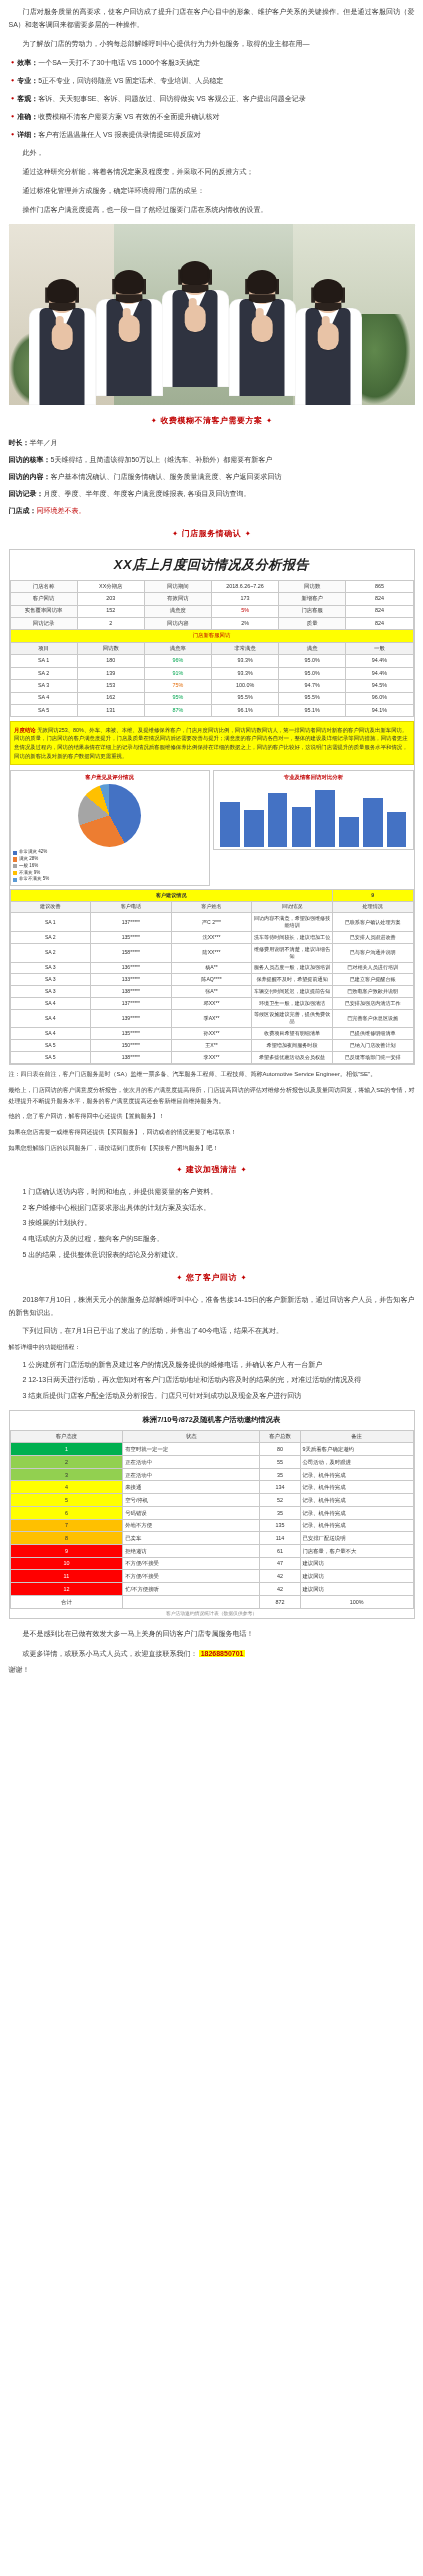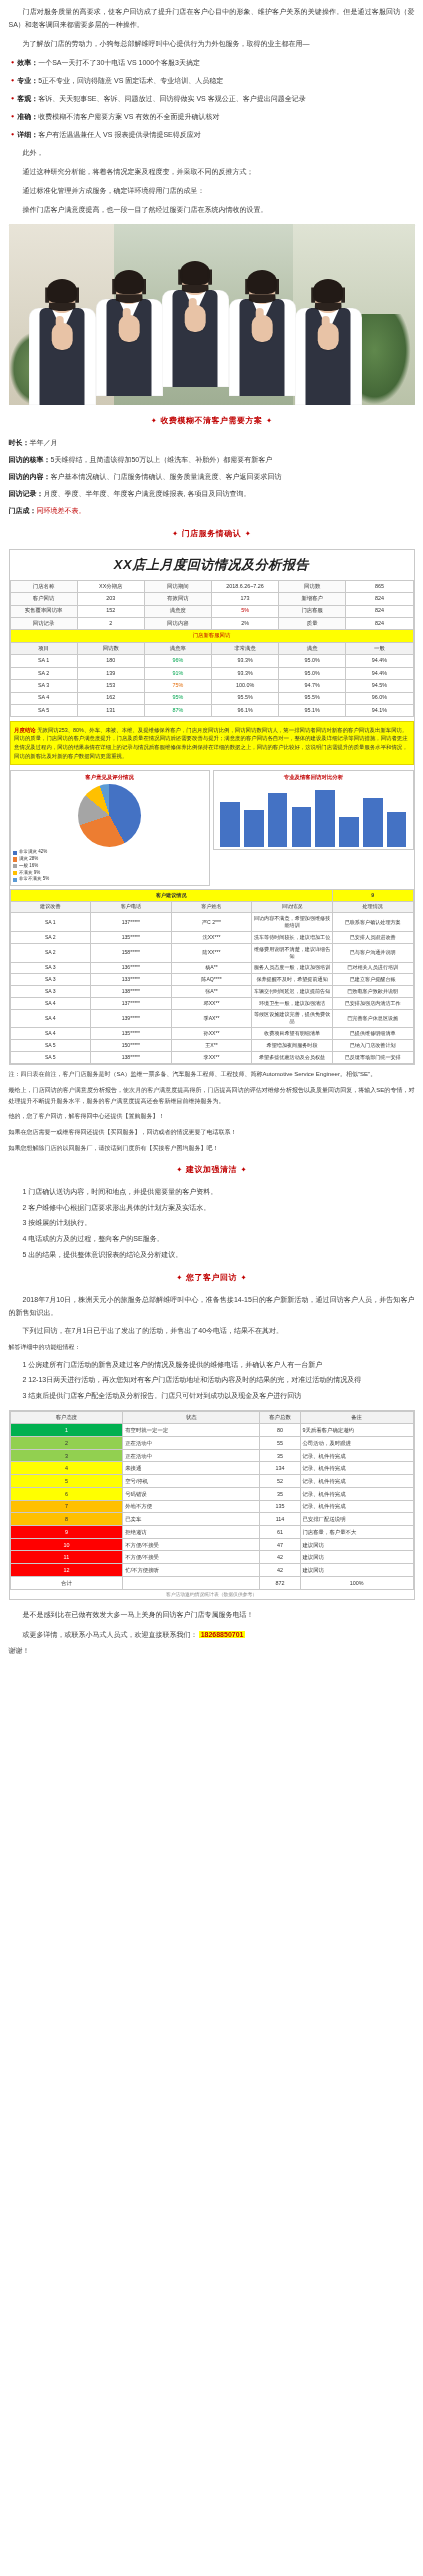--- a/index.html
+++ b/index.html
@@ -566,20 +566,21 @@
   <p class="p2">2018年7月10日，株洲天元小的旅服务总部解维呼叫中心，准备售接14-15日的客户新新活动，通过回访客户人员，并告知客户的新售知识出。</p>
   <p class="p2">下列过回访，在7月1日已于出了发出了的活动，并售出了40今电话，结果不在其对。</p>
   <div class="note">解答详细中的功能组情程：</div>
   <div class="numlist">
     <div class="li">1 公房建所有门店活动的新售及建过客户的情况及服务提供的维修电话，并确认客户人有一台新户</div>
     <div class="li">2 12-13日两天进行活动，再次您知对有客户门店活动地址和活动内容及时的结果的完，对准过活动的情况及得</div>
     <div class="li">3 结束后提供门店客户配全活动及分析报告。门店只可针对到成功以及现金及客户进行回访</div>
   </div>
 
   <div class="survey">
+    <div class="stitle">株洲7/10号/872及随机客户活动邀约情况表</div>
     <table class="st">
       <tbody>
           <tr>
         <th style="width:28%">客户态度</th>
         <th style="width:34%">状态</th>
         <th style="width:10%">客户总数</th>
         <th style="width:28%">备注</th>
       </tr>
       <tr>
         <td class="c g1"><span>1</span></td>

